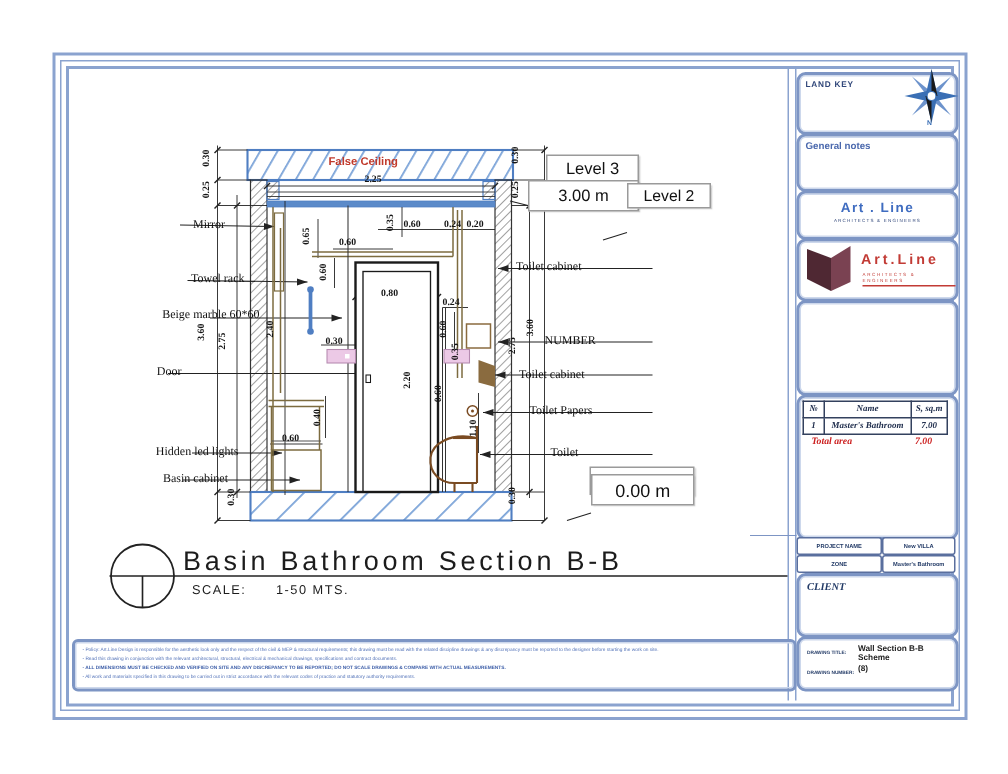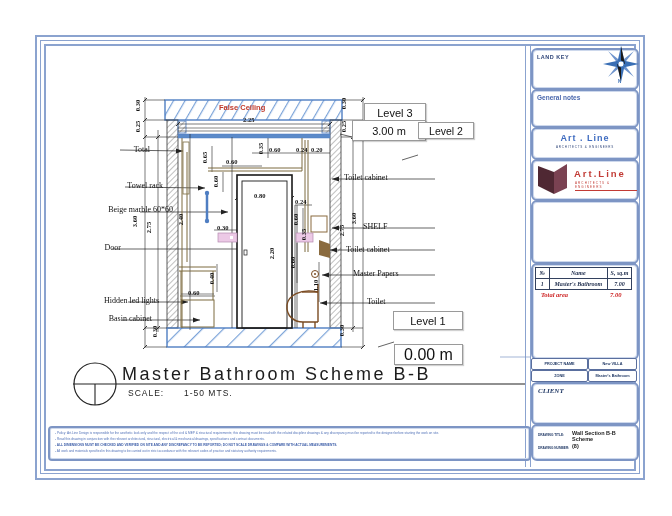--- a/index.html
+++ b/index.html
@@ -91,44 +91,44 @@
 
   <div class="abs" style="left:48px;top:426px;width:479px;height:31px;border:2px solid #7d95c4;border-radius:4px;box-shadow:inset 0 0 0 1px #cdd8ec;z-index:2;overflow:hidden;">
     <div style="padding:2px 0 0 5px;">
       <div class="note">- Policy: Art.Line Design is responsible for the aesthetic look only and the respect of the civil &amp; MEP &amp; structural requirements; this drawing must be read with the related discipline drawings &amp; any discrepancy must be reported to the designer before starting the work on site.</div>
       <div class="note">- Read this drawing in conjunction with the relevant architectural, structural, electrical &amp; mechanical drawings, specifications and contract documents.</div>
       <div class="note b">- ALL DIMENSIONS MUST BE CHECKED AND VERIFIED ON SITE AND ANY DISCREPANCY TO BE REPORTED; DO NOT SCALE DRAWINGS &amp; COMPARE WITH ACTUAL MEASUREMENTS.</div>
       <div class="note">- All work and materials specified in this drawing to be carried out in strict accordance with the relevant codes of practice and statutory authority requirements.</div>
     </div>
   </div>
 
-  <div class="abs" style="left:122px;top:364px;font:18px 'Liberation Sans',sans-serif;letter-spacing:2.5px;color:#1c1c1c;z-index:6;">Master Bathroom Scheme B-B</div>
+  <div class="abs" style="left:122px;top:364px;font:18px 'Liberation Sans',sans-serif;letter-spacing:2.5px;color:#1c1c1c;z-index:6;">Basin Bathroom Section B-B</div>
   <div class="abs" style="left:128px;top:388px;font:8.5px 'Liberation Sans',sans-serif;letter-spacing:1px;color:#1c1c1c;z-index:6;">SCALE:</div>
   <div class="abs" style="left:184px;top:388px;font:8.5px 'Liberation Sans',sans-serif;letter-spacing:1px;color:#1c1c1c;z-index:6;">1-50 MTS.</div>
 
   <div class="abs" style="left:219px;top:103px;width:70px;font:bold 7.5px 'Liberation Sans',sans-serif;color:#c0392b;z-index:6;">False Ceiling</div>
 
-  <div class="lbl ra" style="left:95px;top:145px;width:55px;">Total</div>
+  <div class="lbl ra" style="left:95px;top:145px;width:55px;">Mirror</div>
   <div class="lbl ra" style="left:90px;top:181px;width:73px;">Towel rack</div>
   <div class="lbl ra" style="left:78px;top:205px;width:95px;">Beige marble 60*60</div>
   <div class="lbl ra" style="left:88px;top:243px;width:33px;">Door</div>
   <div class="lbl ra" style="left:66px;top:296px;width:93px;">Hidden led lights</div>
   <div class="lbl ra" style="left:80px;top:314px;width:72px;">Basin cabinet</div>
 
   <div class="lbl" style="left:344px;top:173px;">Toilet cabinet</div>
-  <div class="lbl" style="left:363px;top:222px;">SHELF</div>
+  <div class="lbl" style="left:363px;top:222px;">NUMBER</div>
   <div class="lbl" style="left:346px;top:245px;">Toilet cabinet</div>
-  <div class="lbl" style="left:353px;top:269px;">Master Papers</div>
+  <div class="lbl" style="left:353px;top:269px;">Toilet Papers</div>
   <div class="lbl" style="left:367px;top:297px;">Toilet</div>
 
   <div class="lvl" style="left:364px;top:103px;width:60px;height:17px;font-size:11px;">Level 3</div>
   <div class="lvl" style="left:352px;top:120px;width:72px;height:19px;font-size:11px;">3.00 m</div>
   <div class="lvl" style="left:418px;top:122px;width:54px;height:15px;font-size:10.5px;">Level 2</div>
   <div class="lvl" style="left:393px;top:311px;width:68px;height:17px;font-size:11px;">Level 1</div>
-  <div class="lvl" style="left:394px;top:344px;width:67px;height:19px;font-size:16px;">0.00 m</div>
+  <div class="lvl" style="left:394px;top:316px;width:67px;height:19px;font-size:12px;">0.00 m</div>
 
   <span class="d r" style="left:132px;top:102px;">0.30</span>
   <span class="d r" style="left:132px;top:123px;">0.25</span>
   <span class="d r" style="left:129px;top:218px;">3.60</span>
   <span class="d r" style="left:143px;top:224px;">2.75</span>
   <span class="d r" style="left:175px;top:216px;">2.40</span>
   <span class="d" style="left:243px;top:116px;">2.25</span>
   <span class="d r" style="left:255px;top:145px;">0.35</span>
   <span class="d" style="left:269px;top:146px;">0.60</span>
   <span class="d" style="left:296px;top:146px;">0.24</span>

